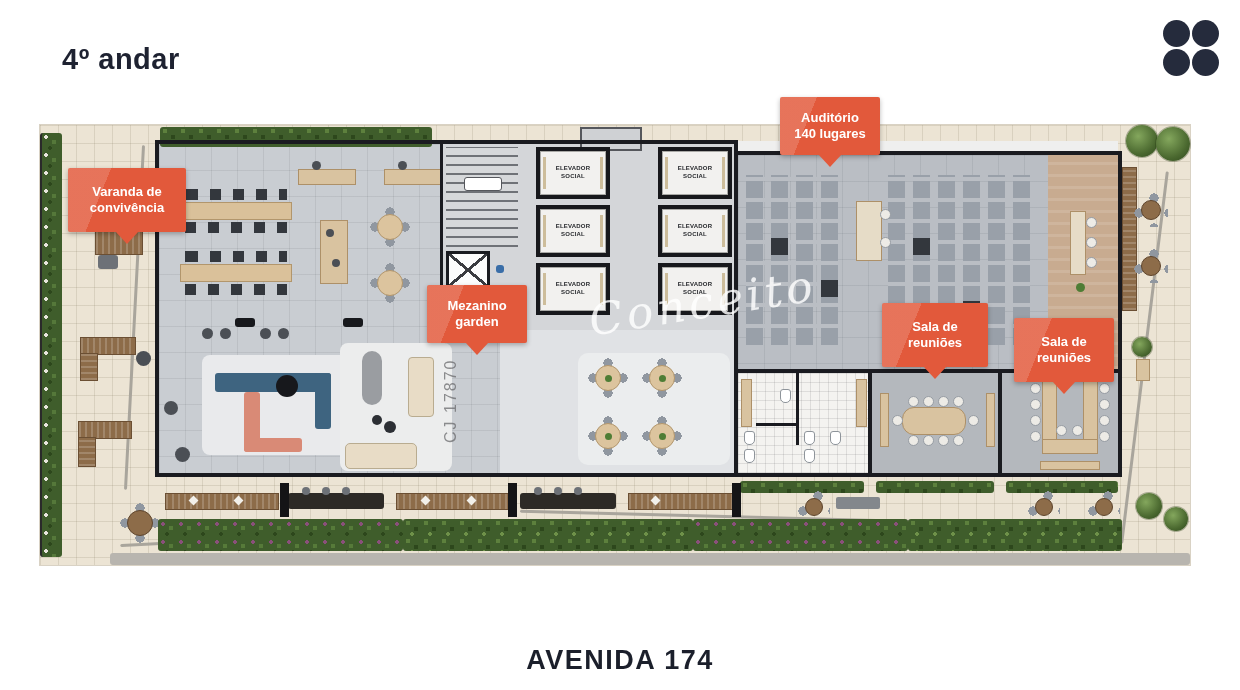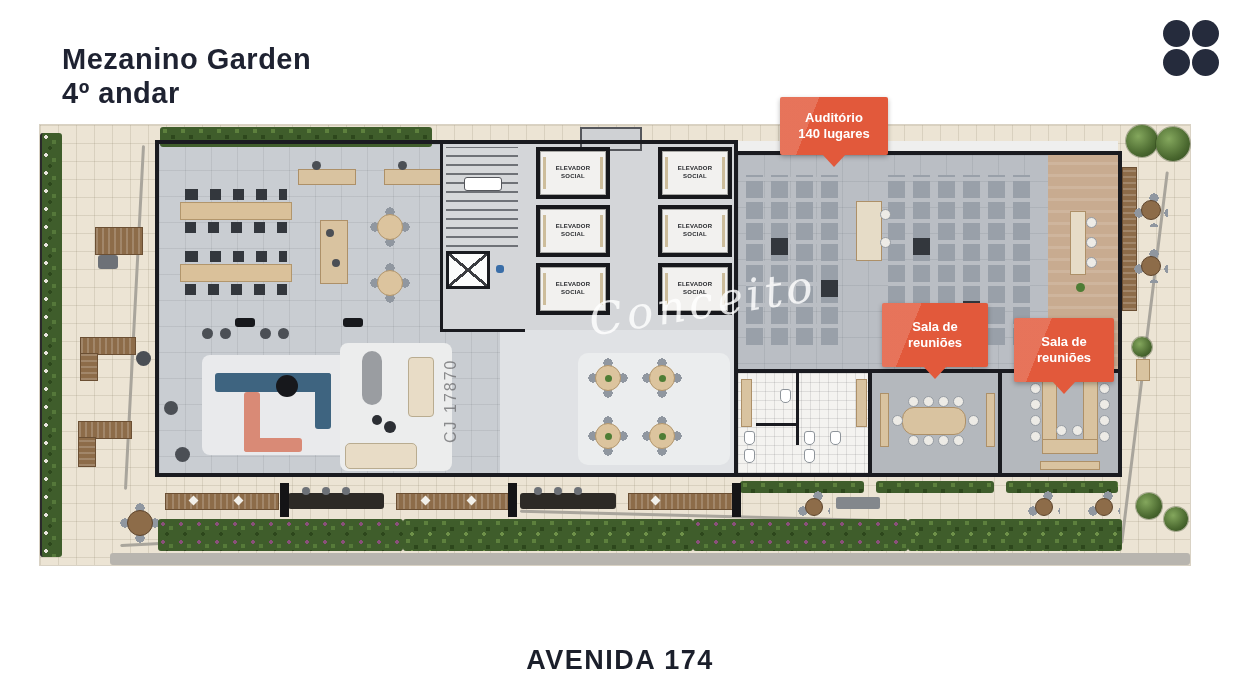--- a/index.html
+++ b/index.html
@@ -112,21 +112,20 @@
   .wm-brand{position:absolute;z-index:20;color:rgba(255,255,255,.55);font-weight:bold;
         font-size:138px;letter-spacing:-4px;line-height:1;}
   .wm-reg{position:absolute;z-index:20;color:rgba(255,255,255,.65);font-size:18px;font-weight:bold;}
   .wm-cj{position:absolute;z-index:20;color:rgba(105,105,108,.75);font-size:16px;
         letter-spacing:2px;transform:rotate(-90deg);transform-origin:left top;white-space:nowrap;}
 </style>
 </head>
 <body>
 
 <div class="title">
-  <div>Mezanino Garden</div>
   <div>4º andar</div>
 </div>
 
 <div class="logo">
   <i></i>
     <i></i>
     <i></i>
     <i></i>
 </div>
 
@@ -355,23 +354,31 @@
   <div class="rtable wood" style="left:1094px;top:124px;width:34px;height:34px;"></div>
   <div class="tree" style="left:1092px;top:212px;width:20px;height:20px;"></div>
   <div class="counter" style="left:1096px;top:234px;width:12px;height:20px;"></div>
   <div class="tree" style="left:1096px;top:368px;width:26px;height:26px;"></div>
   <div class="tree" style="left:1124px;top:382px;width:24px;height:24px;"></div>
 
   <div class="wm-script" style="left:548px;top:152px;">Conceito</div>
   <div class="wm-reg" style="left:844px;top:222px;">®</div>
   <div class="wm-cj" style="left:402px;top:318px;">CJ 17870</div>
 
-  <div class="callout" style="left:740px;top:-28px;width:108px;height:58px;">
+  <div class="callout" style="left:28px;top:43px;width:118px;height:64px;">
+    <span>Varanda de</span>
+    <span>convivência</span>
+  </div>
+  <div class="callout" style="left:740px;top:-28px;width:100px;height:58px;">
     <span>Auditório</span>
     <span>140 lugares</span>
+  </div>
+  <div class="callout" style="left:387px;top:160px;width:100px;height:58px;">
+    <span>Mezanino</span>
+    <span>garden</span>
   </div>
   <div class="callout" style="left:842px;top:178px;width:106px;height:64px;">
     <span>Sala de</span>
     <span>reuniões</span>
   </div>
   <div class="callout" style="left:974px;top:193px;width:100px;height:64px;">
     <span>Sala de</span>
     <span>reuniões</span>
   </div>
 

